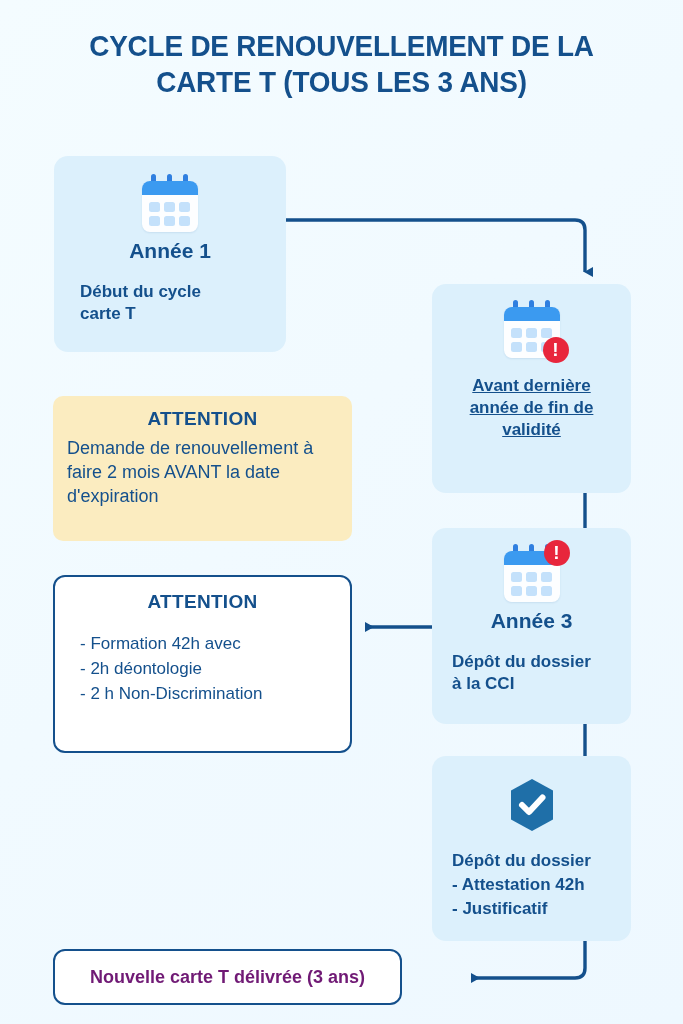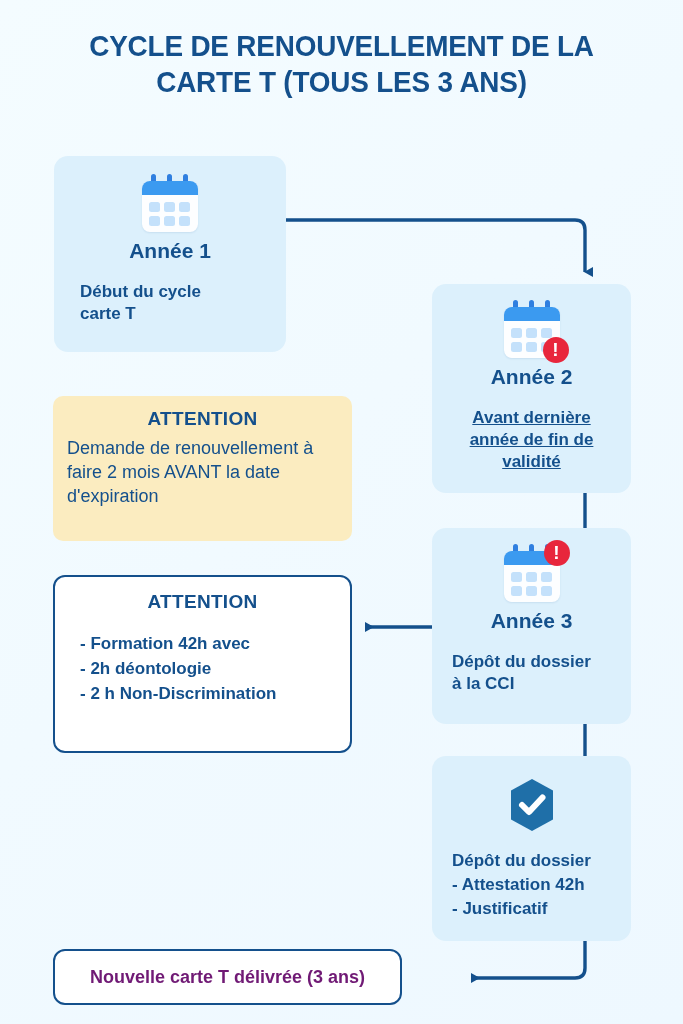--- a/index.html
+++ b/index.html
@@ -143,21 +143,21 @@
     color: #14508c;
   }
   #box-attention-training .hdr {
     text-align: center;
     font-weight: bold;
     font-size: 19px;
     letter-spacing: 0.3px;
   }
   #box-attention-training .list {
     margin-top: 18px;
-    font-weight: bold;
+    font-weight: normal;
     font-size: 17px;
     line-height: 25px;
     text-align: left;
     padding-left: 11px;
   }
 
   
   #box-result {
     position: absolute;
     box-sizing: border-box;
@@ -319,21 +319,20 @@
             <span class="cell"></span>
             <span class="cell"></span>
             <span class="cell"></span>
             <span class="cell"></span>
             <span class="cell"></span>
           </div>
         </div>
         <div class="alert br">!</div>
       </div>
     </div>
-    <div class="head">Année 2</div>
     <div class="body center nowrap">Avant dernière
 année de fin de
 validité</div>
   </div>
 
   <div class="card" id="card-year3">
     <div class="icon-wrap">
       <div class="cal">
         <div class="rings">
           <span class="ring r1"></span>

